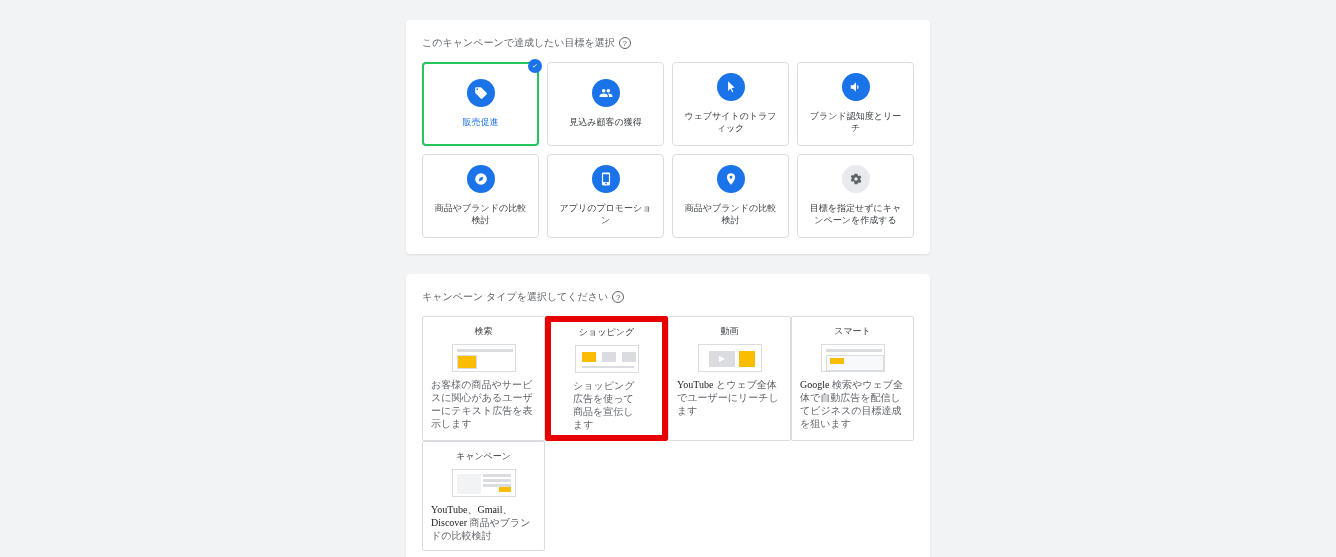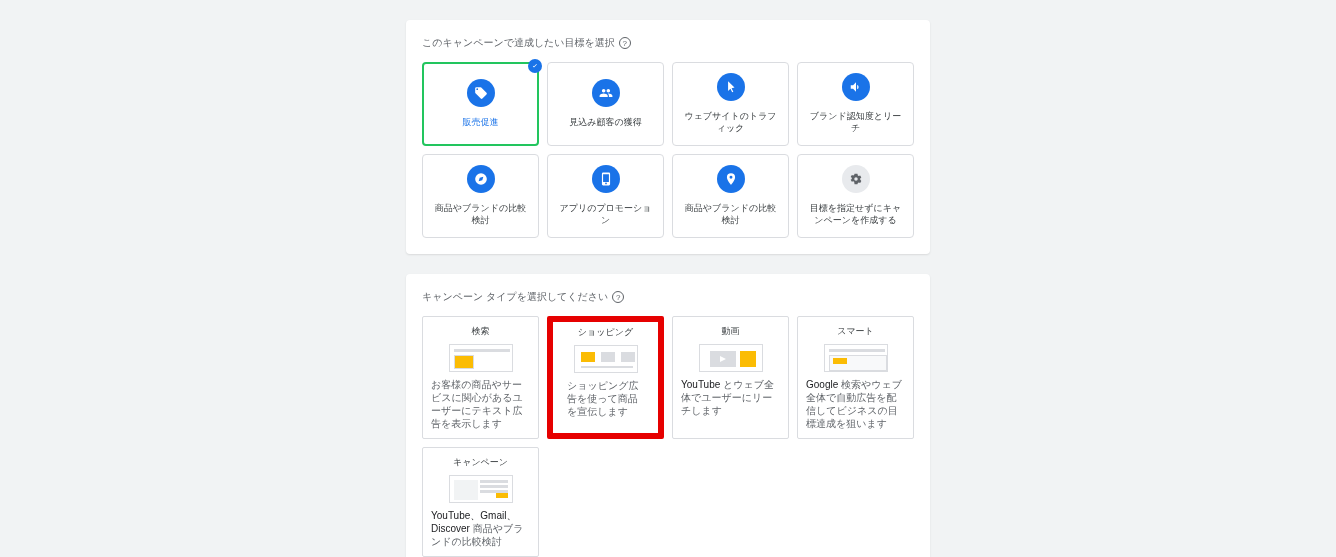--- a/index.html
+++ b/index.html
@@ -12,23 +12,23 @@
 .goal-card { border: 1px solid #dadce0; border-radius: 4px; height: 84px; display: flex; flex-direction: column; align-items: center; justify-content: center; gap: 10px; cursor: pointer; position: relative; }
 .goal-card.selected { border: 2px solid #22c55e; }
 .goal-card.selected .goal-label { color: #1a73e8; }
 .goal-check { position: absolute; top: -5px; right: -5px; width: 14px; height: 14px; background: #1a73e8; border-radius: 50%; display: flex; align-items: center; justify-content: center; }
 .goal-check svg { width: 8px; height: 8px; fill: #fff; }
 .goal-icon { width: 28px; height: 28px; border-radius: 50%; background: #1a73e8; display: flex; align-items: center; justify-content: center; }
 .goal-icon svg { width: 14px; height: 14px; fill: #fff; }
 .goal-icon.gear { background: #e8eaed; }
 .goal-icon.gear svg { fill: #5f6368; }
 .goal-label { font-size: 9px; color: #3c4043; text-align: center; padding: 0 8px; line-height: 1.3; }
-.types-grid { display: grid; grid-template-columns: repeat(4, 1fr); gap: 8px; }
+.types-grid { display: grid; grid-template-columns: repeat(4, 1fr); gap: 0; font-family: Liberation Serif, serif; }
 .type-card { border: 1px solid #dadce0; border-radius: 2px; padding: 8px 6px; display: flex; flex-direction: column; align-items: center; cursor: pointer; min-height: 94px; }
-.type-card.highlighted { border: 6px solid #e60000; padding: 4px 12px; min-height: 100px; }
+.type-card.highlighted { border: 6px solid #e60000; padding: 4px 20px; min-height: 100px; }
 .type-title { font-size: 9px; color: #3c4043; margin-bottom: 6px; }
 .type-thumb { width: 64px; height: 28px; background: #fff; border: 1px solid #dadce0; margin-bottom: 6px; position: relative; }
 .type-desc { font-size: 10px; color: #5f6368; text-align: left; line-height: 1.3; padding: 0 2px; }
 .type-desc .en { color: #202124; }
 
 .thumb-search::before { content:''; position:absolute; left:4px; top:4px; width:56px; height:3px; background:#dadce0; }
 .thumb-search::after { content:''; position:absolute; left:4px; top:10px; width:20px; height:14px; background:#fbbc04; box-shadow: 0 0 0 1px #dadce0 inset; }
 .thumb-display::before { content:''; position:absolute; left:4px; top:4px; width:56px; height:2px; background:#dadce0; box-shadow: 0 4px 0 #dadce0, 0 8px 0 #dadce0; }
 .thumb-display::after { content:''; position:absolute; right:4px; top:4px; width:16px; height:10px; background:#fbbc04; }
 .thumb-shopping::before { content:''; position:absolute; left:6px; top:6px; width:14px; height:10px; background:#fbbc04; box-shadow: 20px 0 0 #dadce0, 40px 0 0 #dadce0; }

